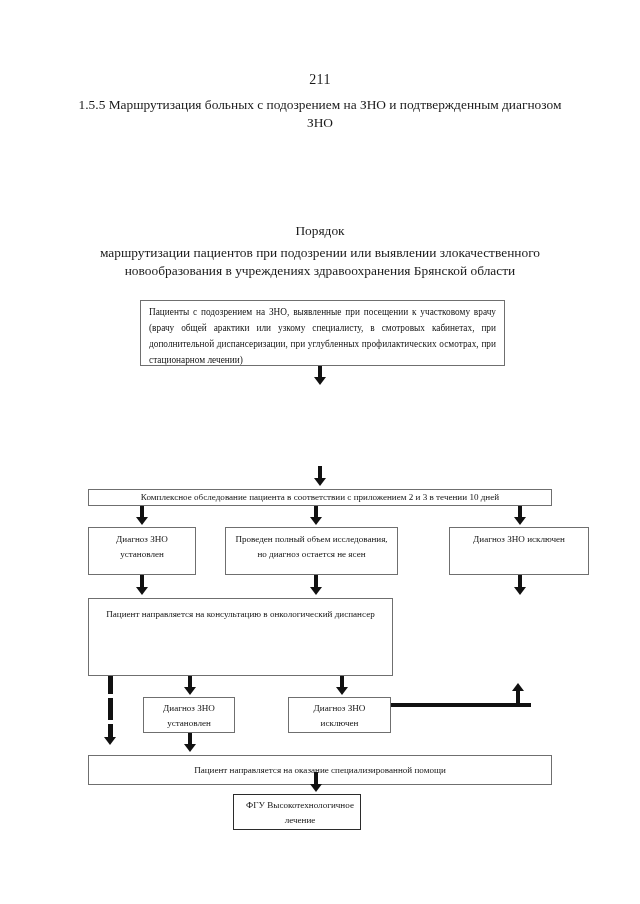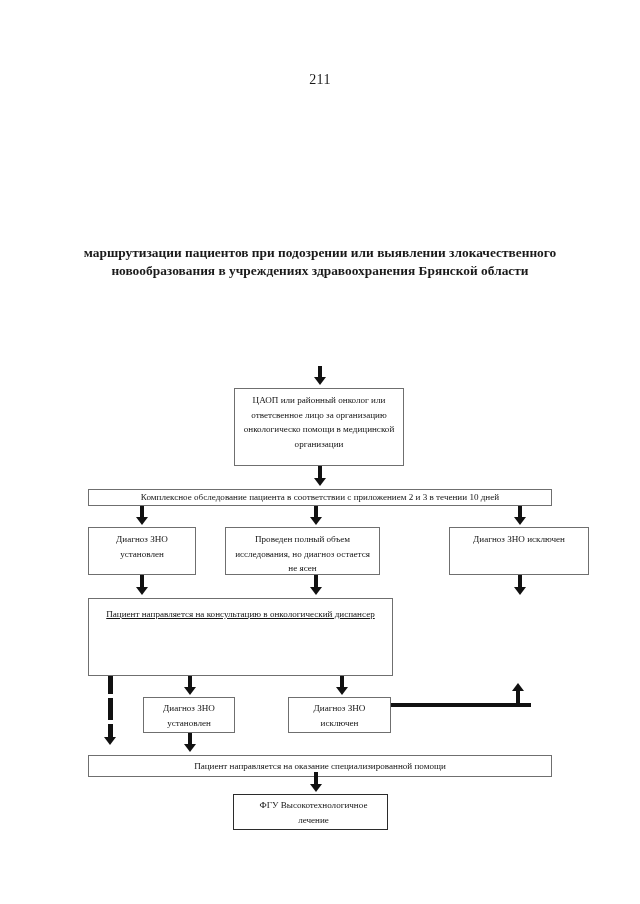--- a/index.html
+++ b/index.html
@@ -33,21 +33,21 @@
     left: 78px;
     width: 484px;
     text-align: center;
     font-size: 13.4px;
     line-height: 1.36;
   }
   .head-1 { top: 68px; }
   .head-2 { top: 104px; }
   .head-3 { top: 126px; }
   .head-4 { top: 194px; }
-  .head-5 { top: 216px; font-weight: bold; }
+  .head-5 { top: 216px; }
   .bold { font-weight: bold; }
 
   
   .chart {
     position: absolute;
     left: 0;
     top: 0;
     width: 640px;
     height: 904px;
   }
@@ -64,21 +64,21 @@
     padding: 4px 6px;
   }
   .node.justify {
     text-align: justify;
     text-align-last: left;
     font-size: 9.3px;
     line-height: 1.72;
     padding: 4px 8px;
   }
   .node.dark { border-color: #2b2b2b; }
-  .node .inner { display: block; text-decoration: underline; }
+  .node .inner { display: block; }
 
   .node.vcenter {
     display: flex;
     align-items: flex-start;
     justify-content: center;
   }
   .node.midline {
     display: flex;
     align-items: center;
     justify-content: center;
@@ -118,49 +118,51 @@
     width: 5px;
   }
 </style>
 </head>
 <body>
 
 <div class="page">
 
   <div class="page-number">211</div>
 
-
-
+  <div class="head-block head-1">1.5.5 Маршрутизация больных с подозрением на ЗНО и подтвержденным диагнозом ЗНО</div>
+
+
+  <div class="head-block head-4">Порядок</div>
   <div class="head-block head-5">маршрутизации пациентов при подозрении или выявлении злокачественного новообразования в учреждениях здравоохранения Брянской области</div>
 
   <div class="chart">
 
+    <div class="node justify" style="left:140px; top:272px; width:365px; height:66px;">Пациенты с подозрением на ЗНО, выявленные при посещении к участковому врачу (врачу общей арактики или узкому специалисту, в смотровых кабинетах, при дополнительной диспансеризации, при углубленных профилактических осмотрах, при стационарном лечении)</div>
 
     <div class="vline" style="left:318px; top:338px; height:13px;"></div>
     <div class="arrow-down" style="left:314px; top:349px;"></div>
 
-    <div class="node" style="left:234px; top:360px; width:170px; height:78px;">ЦАОП или районный онколог или ответсвенное лицо за организацию онкологическо помощи в медицинской организации</div>
 
     <div class="vline" style="left:318px; top:438px; height:14px;"></div>
     <div class="arrow-down" style="left:314px; top:450px;"></div>
 
     <div class="node midline" style="left:88px; top:461px; width:464px; height:17px;">Комплексное обследование пациента в соответствии с приложением 2 и 3 в течении 10 дней</div>
 
     <div class="vline" style="left:140px; top:478px; height:12px;"></div>
     <div class="arrow-down" style="left:136px; top:489px;"></div>
 
     <div class="vline" style="left:314px; top:478px; height:12px;"></div>
     <div class="arrow-down" style="left:310px; top:489px;"></div>
 
     <div class="vline" style="left:518px; top:478px; height:12px;"></div>
     <div class="arrow-down" style="left:514px; top:489px;"></div>
 
     <div class="node" style="left:88px; top:499px; width:108px; height:48px;">Диагноз ЗНО установлен</div>
 
-    <div class="node" style="left:225px; top:499px; width:155px; height:48px;">Проведен полный объем исследования, но диагноз остается не ясен</div>
+    <div class="node" style="left:225px; top:499px; width:173px; height:48px;">Проведен полный объем исследования, но диагноз остается не ясен</div>
 
     <div class="node" style="left:449px; top:499px; width:140px; height:48px;">Диагноз ЗНО исключен</div>
 
     <div class="vline" style="left:140px; top:547px; height:14px;"></div>
     <div class="arrow-down" style="left:136px; top:559px;"></div>
 
     <div class="vline" style="left:314px; top:547px; height:14px;"></div>
     <div class="arrow-down" style="left:310px; top:559px;"></div>
 
     <div class="vline" style="left:518px; top:547px; height:14px;"></div>
@@ -186,21 +188,21 @@
 
     <div class="node" style="left:288px; top:669px; width:103px; height:36px; padding-top:3px;">Диагноз ЗНО исключен</div>
 
     <div class="hline" style="left:391px; top:675px; width:140px;"></div>
     <div class="vline" style="left:516px; top:663px; height:14px;"></div>
     <div class="arrow-up" style="left:512px; top:655px;"></div>
 
     <div class="vline" style="left:188px; top:705px; height:12px;"></div>
     <div class="arrow-down" style="left:184px; top:716px;"></div>
 
-    <div class="node midline" style="left:88px; top:727px; width:464px; height:22px;">Пациент направляется на оказание специализированной помощи</div>
+    <div class="node midline" style="left:88px; top:727px; width:464px; height:30px;">Пациент направляется на оказание специализированной помощи</div>
 
     <div class="vline" style="left:314px; top:744px; height:14px;"></div>
     <div class="arrow-down" style="left:310px; top:756px;"></div>
 
-    <div class="node dark" style="left:233px; top:766px; width:155px; height:36px; padding-top:3px;padding-left:12px;">ФГУ Высокотехнологичное лечение</div>
+    <div class="node dark" style="left:233px; top:766px; width:128px; height:36px; padding-top:3px;padding-left:12px;">ФГУ Высокотехнологичное лечение</div>
 
   </div>
 </div>
 
 </body></html>

